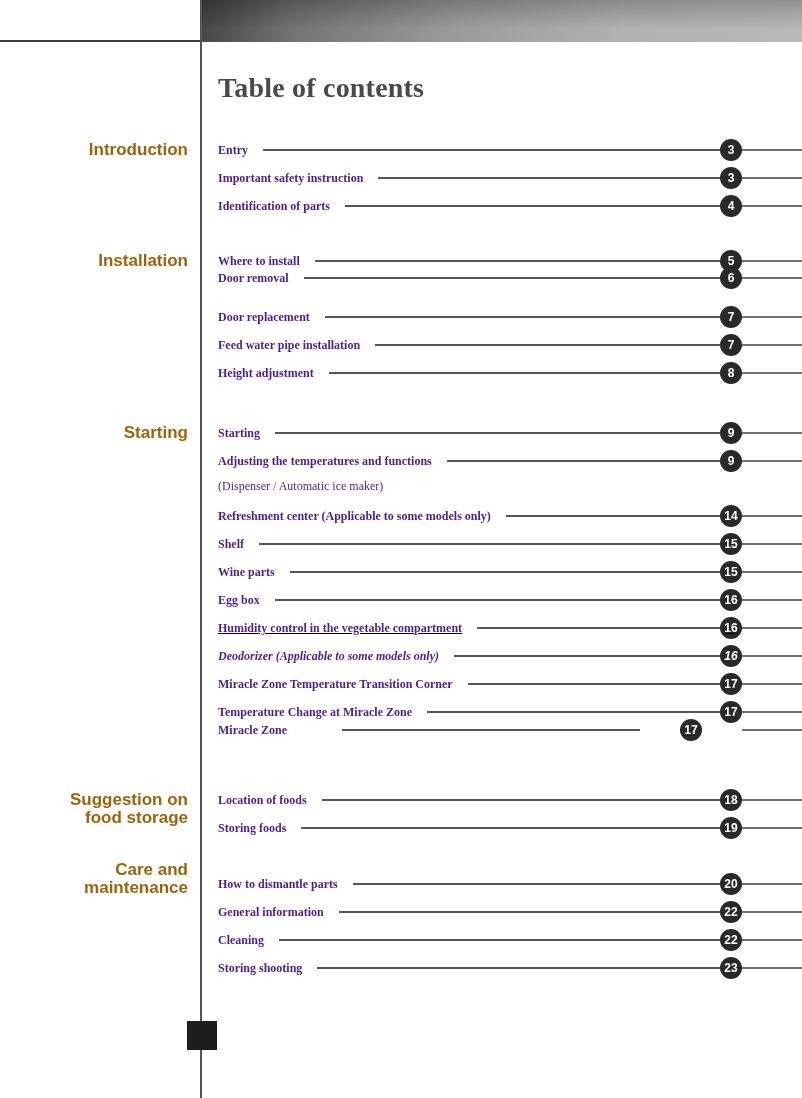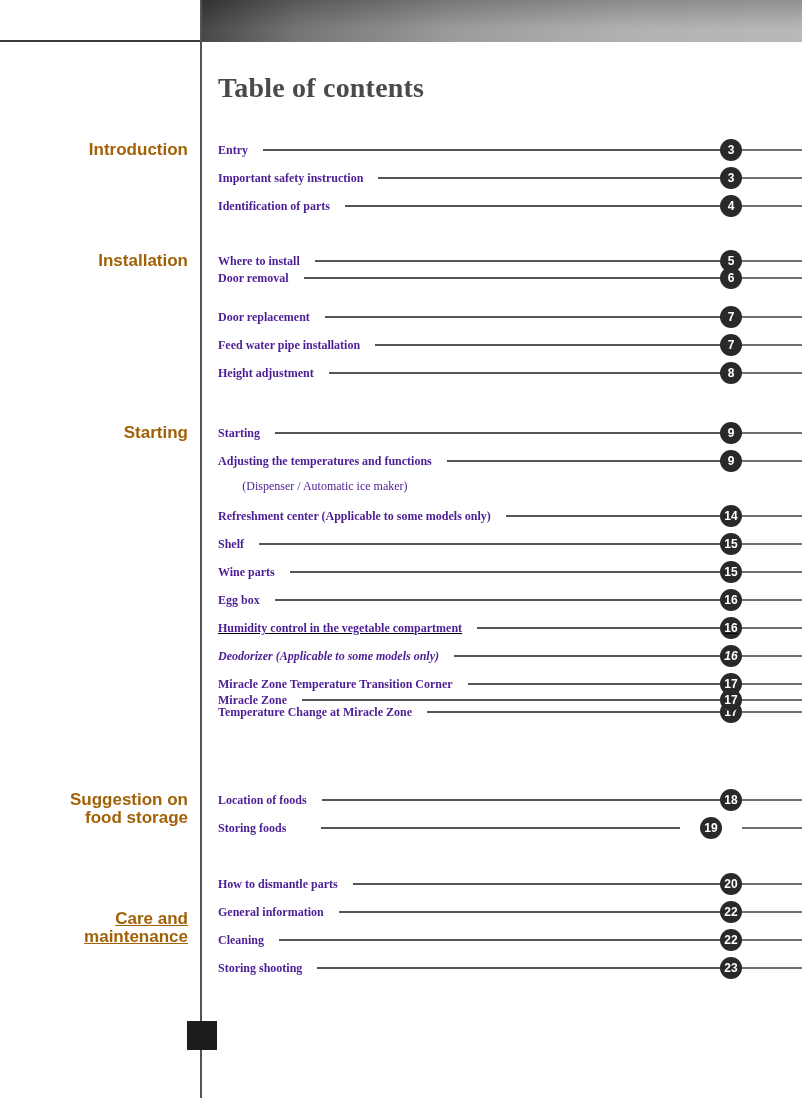--- a/index.html
+++ b/index.html
@@ -63,21 +63,21 @@
       <div class="section-label" style="top: 261px;">
         <div>Installation</div>
       </div>
       <div class="section-label" style="top: 433px;">
         <div>Starting</div>
       </div>
       <div class="section-label" style="top: 809px;">
         <div>Suggestion on</div>
         <div>food storage</div>
       </div>
-      <div class="section-label" style="top: 928px; text-decoration: underline;">
+      <div class="section-label" style="top: 879px;">
         <div>Care and</div>
         <div>maintenance</div>
       </div>
     </div>
   <div id="rows-layer">
       <div class="entry-row" style="top: 136px;">
     <span class="entry-label">Entry</span>
     <span class="leader"></span>
     <span class="badge">3</span>
     <span class="tail"></span>
@@ -123,21 +123,21 @@
     <span class="leader"></span>
     <span class="badge">8</span>
     <span class="tail"></span>
   </div>
       <div class="entry-row" style="top: 419px;">
     <span class="entry-label">Starting</span>
     <span class="leader"></span>
     <span class="badge">9</span>
     <span class="tail"></span>
   </div>
-      <div class="entry-row two-line" style="top: 447px; text-align: center;">
+      <div class="entry-row two-line" style="top: 447px;">
     <span class="entry-label">Adjusting the temperatures and functions<div class="sub">(Dispenser / Automatic ice maker)</div></span>
     <span class="leader"></span>
     <span class="badge">9</span>
     <span class="tail"></span>
   </div>
       <div class="entry-row" style="top: 502px;">
     <span class="entry-label">Refreshment center (Applicable to some models only)</span>
     <span class="leader"></span>
     <span class="badge">14</span>
     <span class="tail"></span>
@@ -177,33 +177,33 @@
     <span class="leader"></span>
     <span class="badge">17</span>
     <span class="tail"></span>
   </div>
       <div class="entry-row" style="top: 698px;">
     <span class="entry-label">Temperature Change at Miracle Zone</span>
     <span class="leader"></span>
     <span class="badge">17</span>
     <span class="tail"></span>
   </div>
-      <div class="entry-row" style="top: 686px;">
+      <div class="entry-row" style="top: 716px; gap: 40px;">
     <span class="entry-label">Miracle Zone</span>
     <span class="leader"></span>
     <span class="badge">17</span>
     <span class="tail"></span>
   </div>
       <div class="entry-row" style="top: 786px;">
     <span class="entry-label">Location of foods</span>
     <span class="leader"></span>
     <span class="badge">18</span>
     <span class="tail"></span>
   </div>
-      <div class="entry-row" style="top: 814px; gap: 20px;">
+      <div class="entry-row" style="top: 814px;">
     <span class="entry-label">Storing foods</span>
     <span class="leader"></span>
     <span class="badge">19</span>
     <span class="tail"></span>
   </div>
       <div class="entry-row" style="top: 870px;">
     <span class="entry-label">How to dismantle parts</span>
     <span class="leader"></span>
     <span class="badge">20</span>
     <span class="tail"></span>

